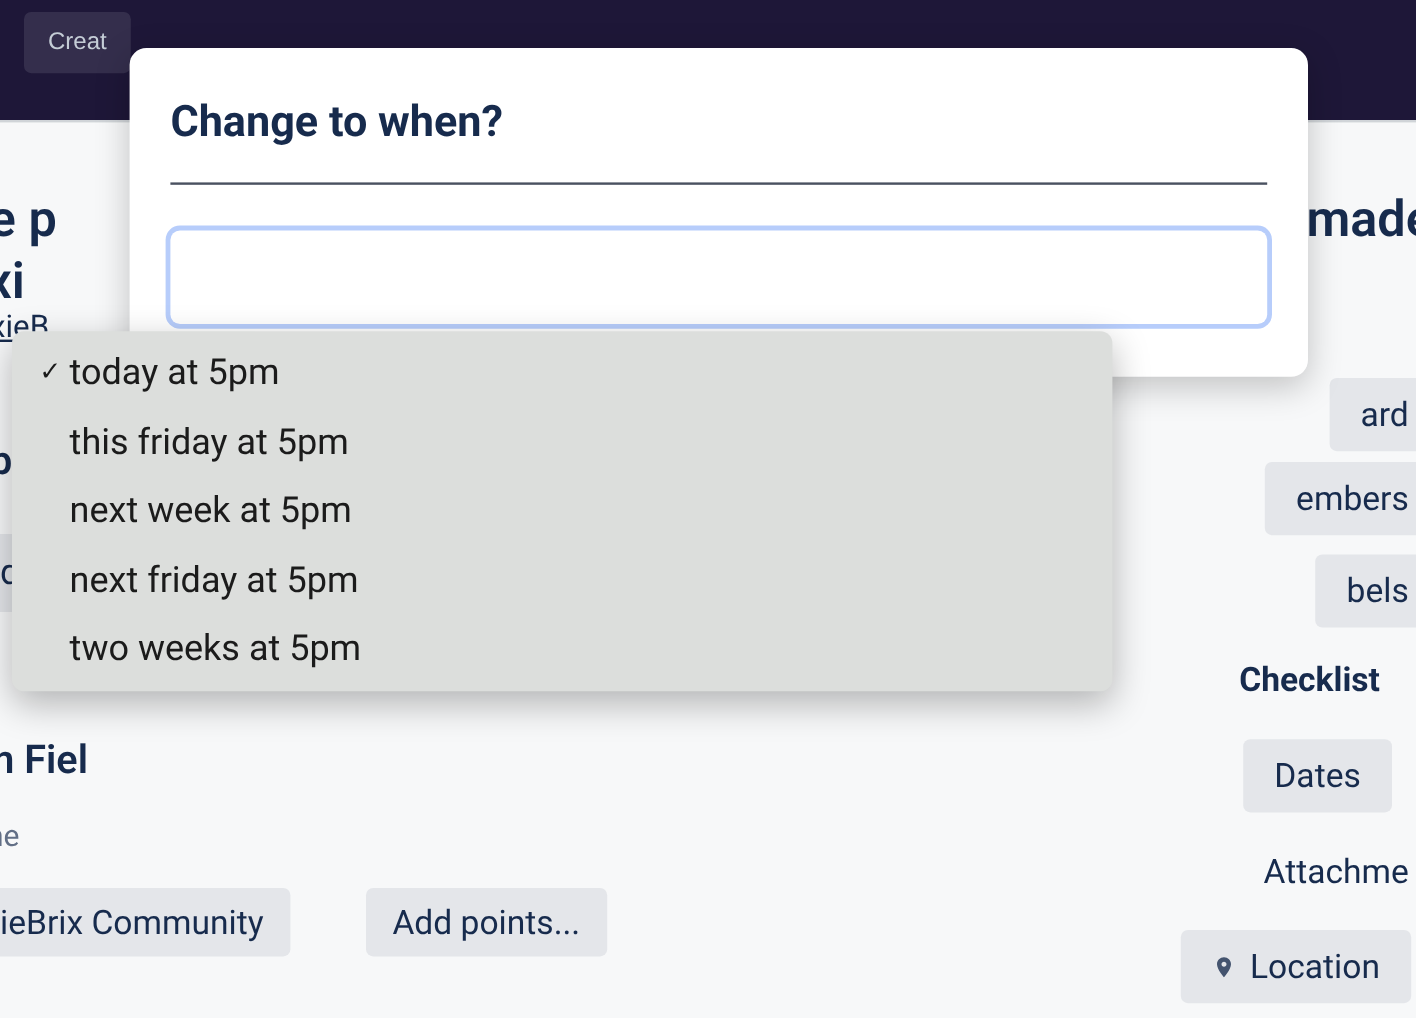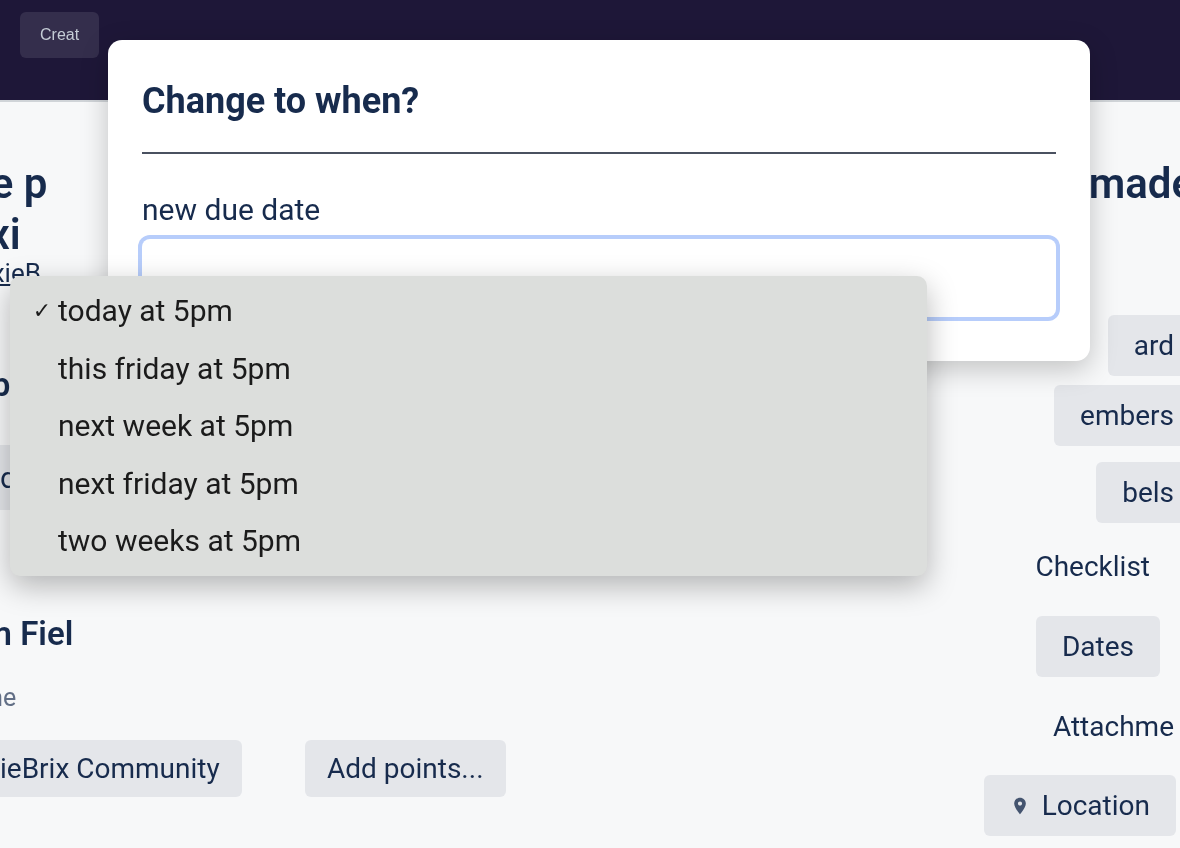--- a/index.html
+++ b/index.html
@@ -20,21 +20,21 @@
       height: 70px;
       display: flex;
       align-items: center;
       padding: 0 20px;
     }
     .create-btn {
       background: rgba(255,255,255,0.1);
       color: #c5cdd6;
       border: none;
       padding: 14px 20px;
-      font-size: 16px;
+      font-size: 20px;
       border-radius: 6px;
       cursor: pointer;
     }
     .backdrop {
       position: absolute;
       inset: 0;
       top: 100px;
       background: #f7f8f9;
       border-top: 2px solid #d0d4d8;
     }
@@ -142,21 +142,21 @@
       background: #e4e6ea;
       padding: 14px 26px;
       border-radius: 6px;
       display: flex;
       align-items: center;
       gap: 12px;
     }
     .bg-sidebar-ard { top: 315px; }
     .bg-sidebar-embers { top: 385px; }
     .bg-sidebar-bels { top: 462px; }
-    .bg-sidebar-checklist { top: 536px; right: 4px; background: transparent; }
+    .bg-sidebar-checklist { top: 536px; right: 4px; background: transparent; font-weight: bold; }
     .bg-sidebar-dates { top: 616px; right: 20px; }
     .bg-sidebar-attachme { top: 696px; right: -20px; background: transparent; }
     .bg-sidebar-location { top: 775px; right: 4px; }
     .location-icon {
       width: 20px;
       height: 28px;
       fill: #44546f;
     }
     .modal {
       position: absolute;
@@ -260,21 +260,20 @@
 <div class="bg-sidebar-item bg-sidebar-location">
   <svg class="location-icon" viewBox="0 0 24 24">
     <path d="M12 2C8.13 2 5 5.13 5 9c0 5.25 7 13 7 13s7-7.75 7-13c0-3.87-3.13-7-7-7zm0 9.5c-1.38 0-2.5-1.12-2.5-2.5S10.62 6.5 12 6.5s2.5 1.12 2.5 2.5S13.38 11.5 12 11.5z"></path>
   </svg>
   <span>Location</span>
 </div>
 
 <div class="modal">
   <h2 class="modal-title">Change to when?</h2>
   <hr class="modal-divider">
-  <div class="modal-label">new due date</div>
   <input type="text" class="date-input" value="" style="">
 </div>
 
 <div class="dropdown" id="dropdown">
     <div class="dropdown-item">
       <span class="check">✓</span>
       <span>today at 5pm</span>
     </div>
     <div class="dropdown-item">
       <span class="check"></span>

